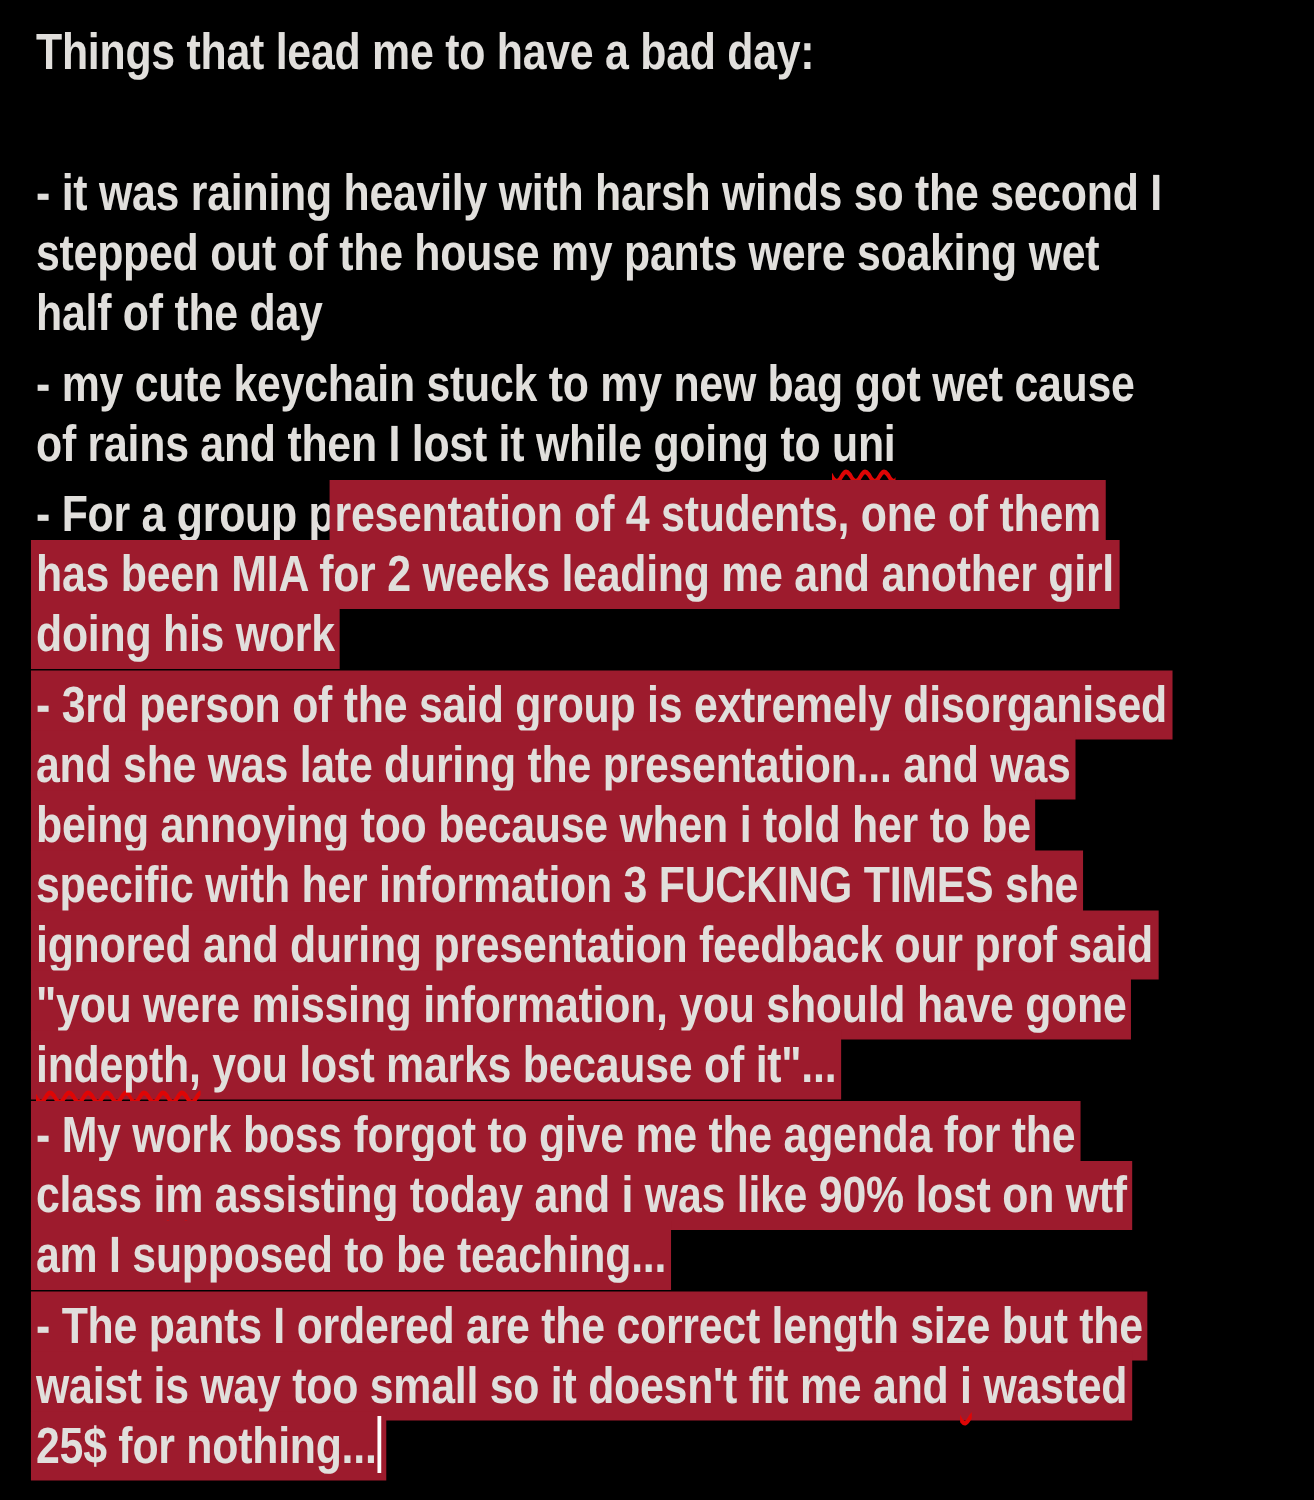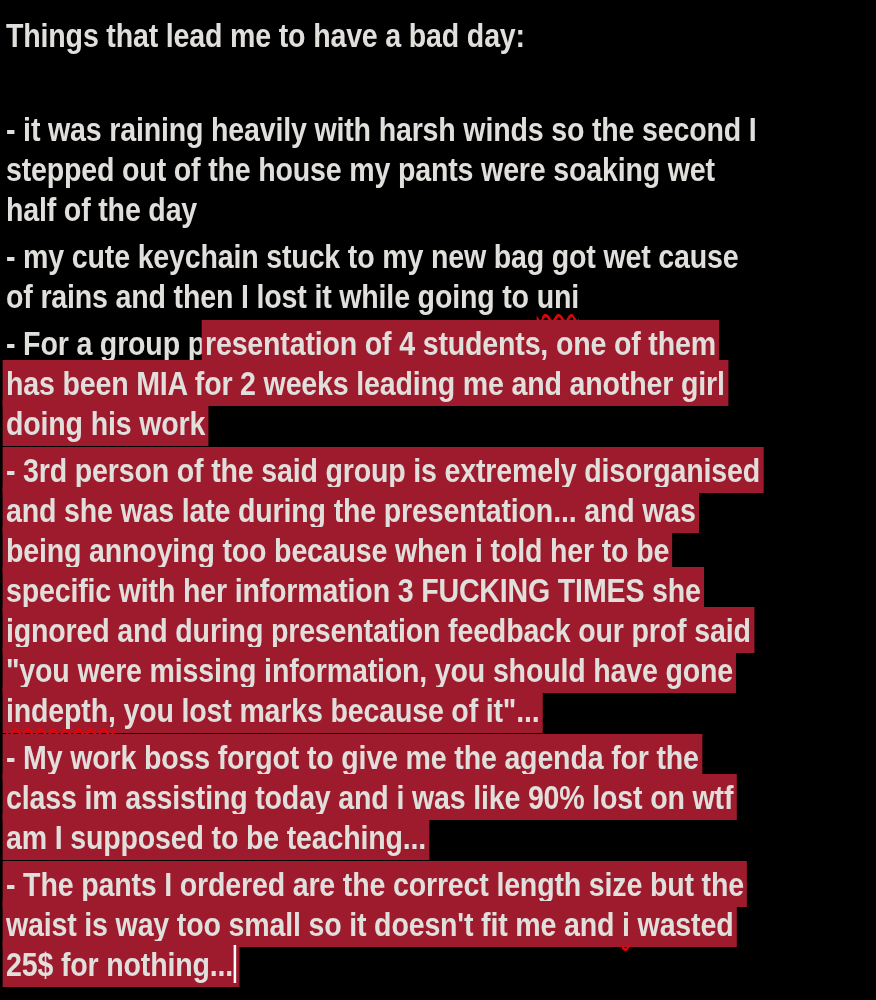--- a/index.html
+++ b/index.html
@@ -12,21 +12,21 @@
   *{box-sizing:border-box;}
   html,body{margin:0;padding:0;}
   body{
     width:876px;height:1000px;
     background:var(--bg);
     overflow:hidden;
     font-family:"Liberation Sans","DejaVu Sans",sans-serif;
   }
   .surface{
     width:745px;height:1000px;
-    padding:15px 0 0 6px;
+    padding:15px 0 0 24px;
   }
   .doc{
     width:1043px;
     transform:scaleX(0.84);
     transform-origin:0 0;
     font-size:34px;
     line-height:40px;
     font-weight:700;
     letter-spacing:-0.2px;
     color:var(--text);

